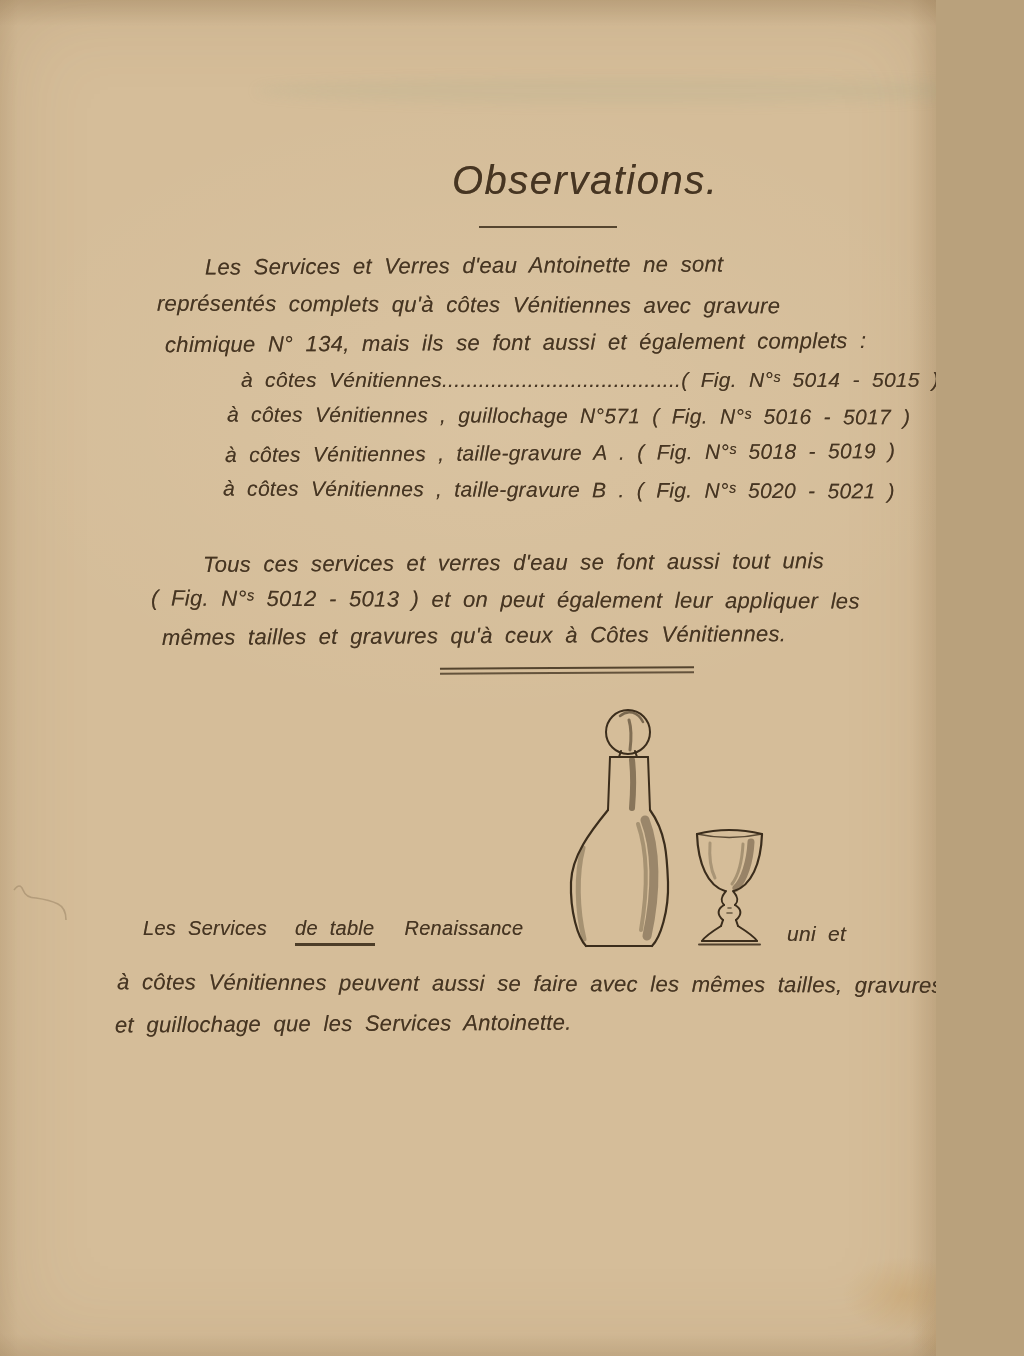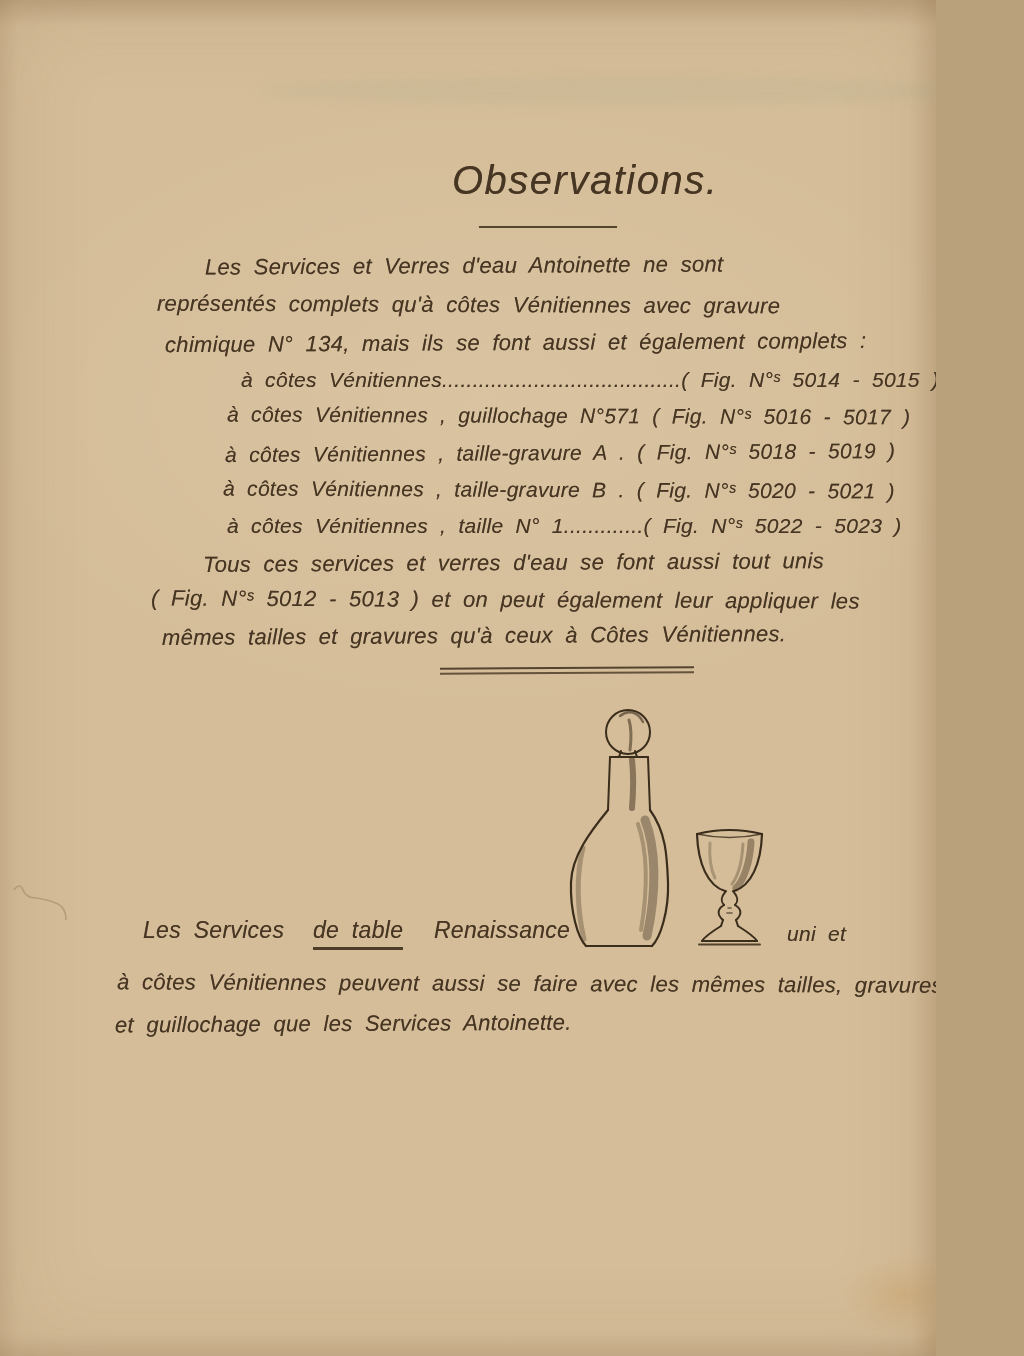--- a/index.html
+++ b/index.html
@@ -73,21 +73,20 @@
   <div class="rule rule-single" style="left:479px;top:226px;width:138px;"></div>
 
   <div class="hand tilt-a" style="left:205px;top:253px;font-size:22px;">Les Services et Verres d'eau Antoinette ne sont</div>
   <div class="hand tilt-b" style="left:157px;top:292px;font-size:22px;">représentés complets qu'à côtes Vénitiennes avec gravure</div>
   <div class="hand tilt-a" style="left:165px;top:330px;font-size:22px;">chimique N° 134, mais ils se font aussi et également complets :</div>
 
   <div class="hand" style="left:241px;top:368px;">à côtes Vénitiennes.......................................( Fig. N°ˢ 5014 - 5015 )</div>
   <div class="hand tilt-b" style="left:227px;top:404px;">à côtes Vénitiennes , guillochage N°571 ( Fig. N°ˢ 5016 - 5017 )</div>
   <div class="hand tilt-a" style="left:225px;top:441px;">à côtes Vénitiennes , taille-gravure A . ( Fig. N°ˢ 5018 - 5019 )</div>
   <div class="hand tilt-b" style="left:223px;top:478px;">à côtes Vénitiennes , taille-gravure B . ( Fig. N°ˢ 5020 - 5021 )</div>
-  <div class="hand" style="left:227px;top:514px;">à côtes Vénitiennes , taille N° 1.............( Fig. N°ˢ 5022 - 5023 )</div>
 
   <div class="hand tilt-a" style="left:203px;top:550px;font-size:22px;">Tous ces services et verres d'eau se font aussi tout unis</div>
   <div class="hand tilt-b" style="left:151px;top:587px;font-size:22px;">( Fig. N°ˢ 5012 - 5013 ) et on peut également leur appliquer les</div>
   <div class="hand tilt-a" style="left:162px;top:623px;font-size:22px;">mêmes tailles et gravures qu'à ceux à Côtes Vénitiennes.</div>
 
   <div class="rule rule-double" style="left:440px;top:667px;width:254px;transform:rotate(-.3deg);"></div>
 
   <svg style="left:550px;top:698px;" width="230" height="260" viewBox="0 0 230 260">
 
     <g>
@@ -121,21 +120,21 @@
       <path class="ink" d="M193,146 C192,164 188,178 182,186" stroke-width="3" opacity=".3"></path>
       <path class="ink" d="M160,145 C159,160 161,172 165,180" stroke-width="3" opacity=".28"></path>
       <path class="ink" d="M178,210 L181,210 M177,215 L182,215" stroke-width="1.6" opacity=".7"></path>
     </g>
   </svg>
 
   <svg style="left:6px;top:876px;" width="90" height="50" viewBox="0 0 90 50">
     <path d="M8,14 q6,-8 9,0 t13,8 q14,2 22,6 t8,16" fill="none" stroke="#9a8566" stroke-width="1.6" opacity=".55"></path>
   </svg>
 
-  <div class="hand" style="left:143px;top:917px;font-size:23px;">
+  <div class="hand" style="left:143px;top:917px;font-size:20px;">
     <span class="seg">Les Services</span>
     <span class="seg u-thick" style="margin-left:16px;">de table</span>
     <span class="seg" style="margin-left:18px;">Renaissance</span>
   </div>
   <div class="hand" style="left:787px;top:922px;">uni et</div>
 
   <div class="hand tilt-b" style="left:117px;top:971px;font-size:22px;">à côtes Vénitiennes peuvent aussi se faire avec les mêmes tailles, gravures</div>
   <div class="hand tilt-a" style="left:115px;top:1011px;font-size:22px;">et guillochage que les Services Antoinette.</div>
 
 </div>

